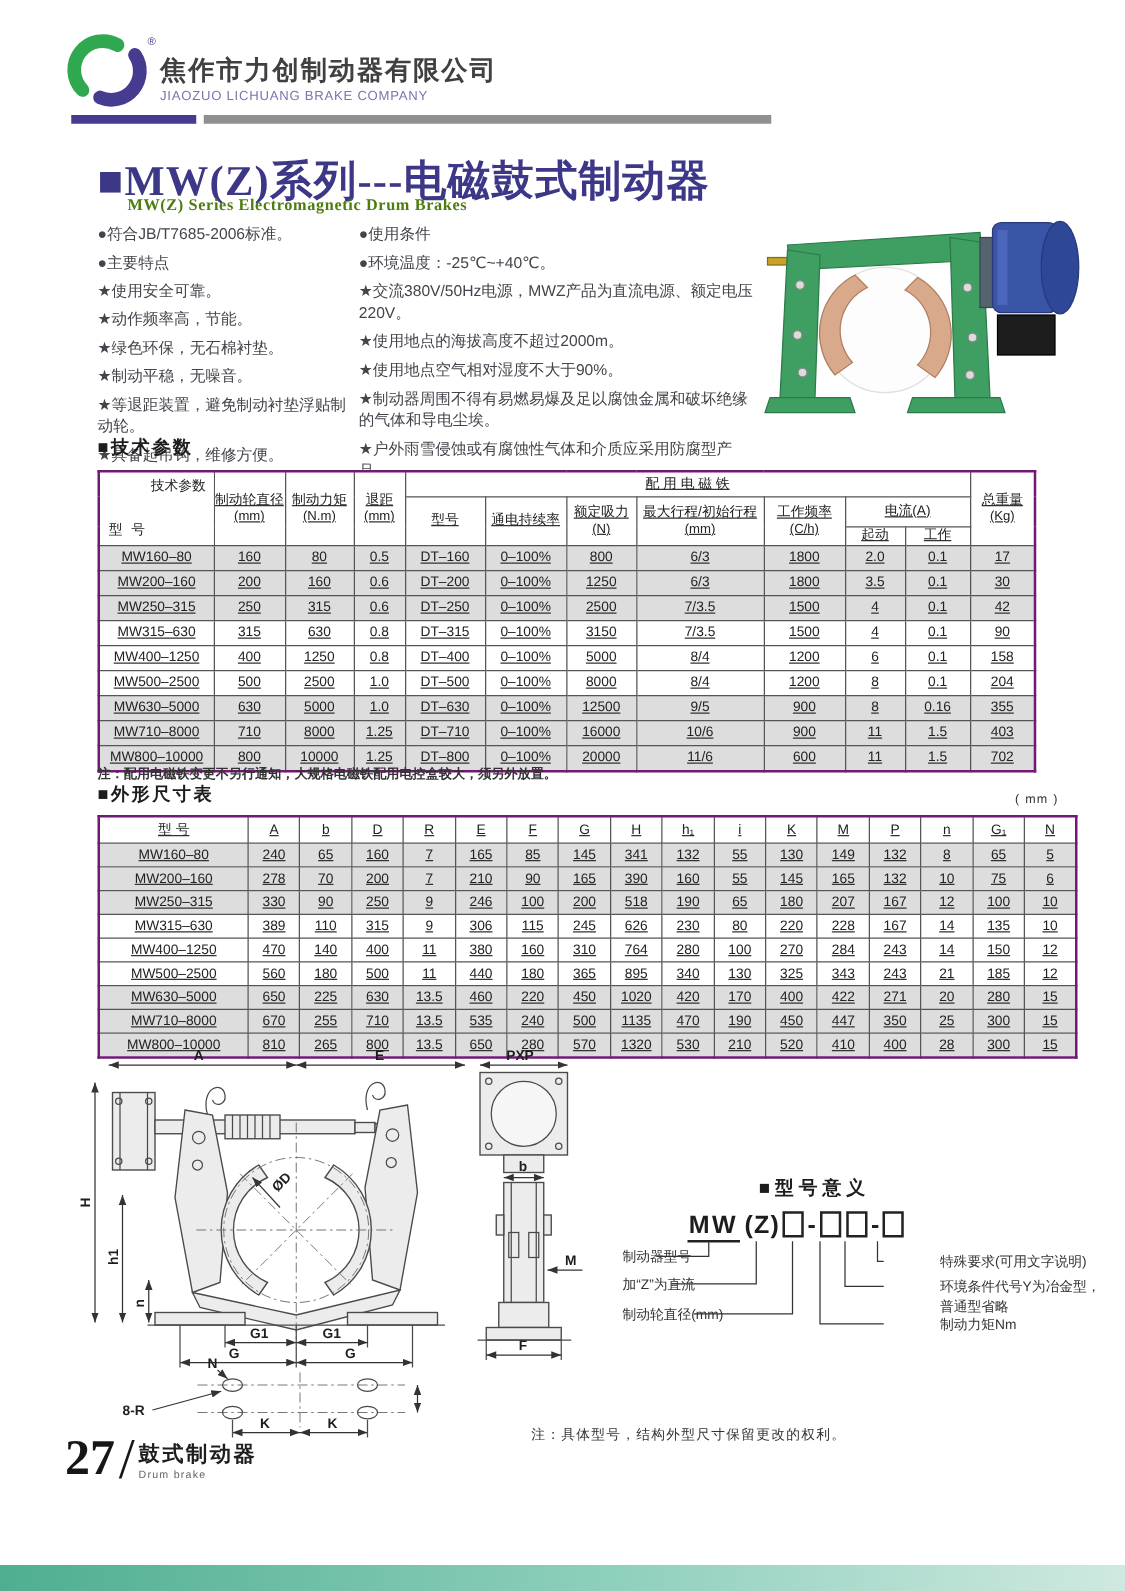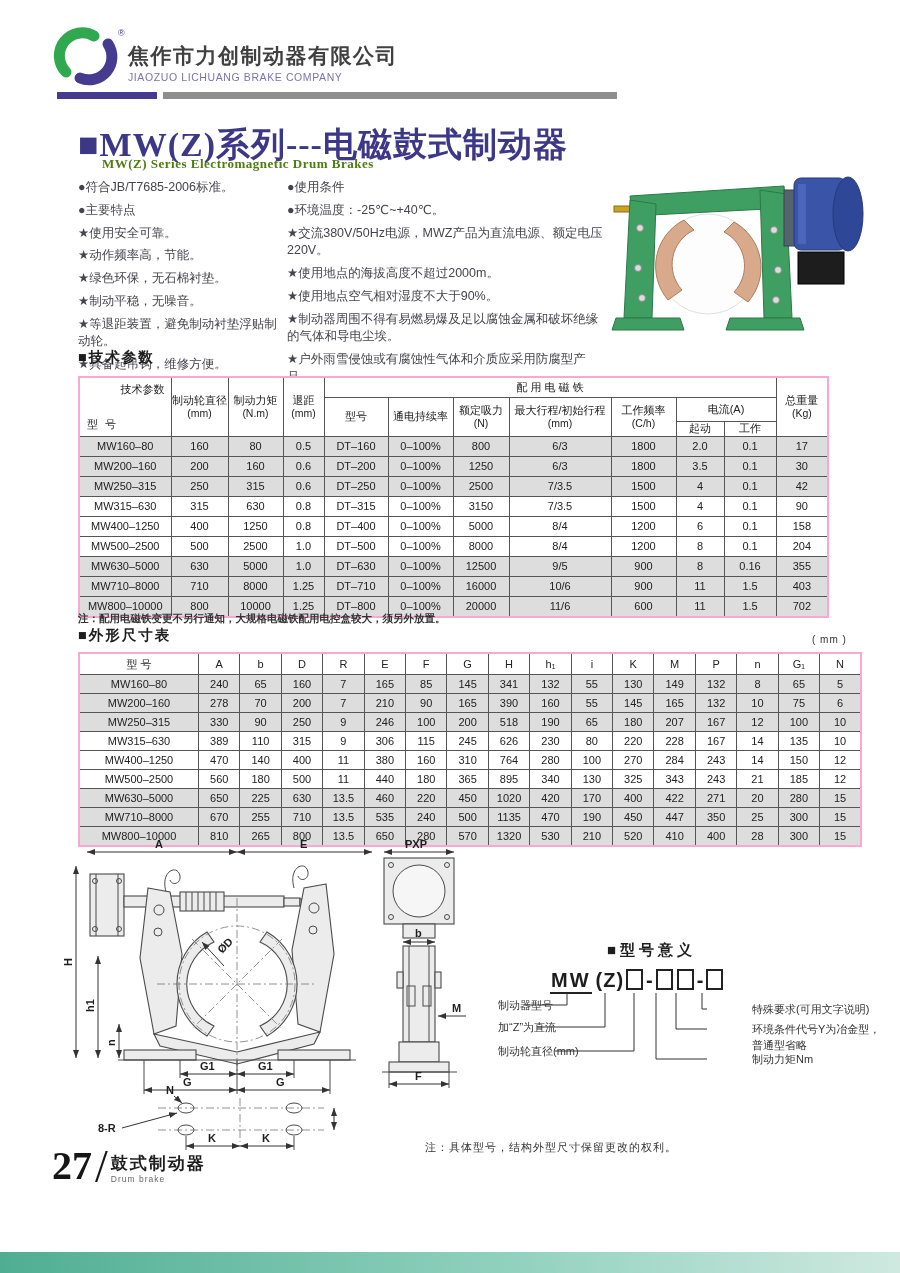--- a/index.html
+++ b/index.html
@@ -23,21 +23,21 @@
   .feat-col{font-size:12.5px;color:#44444c;line-height:1.42;}
   .feat{margin-bottom:5px;}
 
   
   .section-title{font-size:14.5px;font-weight:bold;color:#1d1d1d;letter-spacing:2px;}
   .unit-note{font-size:10px;color:#333;letter-spacing:1px;}
   .small-note{font-size:10.5px;color:#333;font-weight:bold;}
 
   
   table{border-collapse:collapse;table-layout:fixed;background:#fff;}
-  .dtable{border:2px solid #f9a8d4;}
+  .dtable{border:2px solid #701a75;text-decoration:underline;}
   .dtable th,.dtable td{border:1px solid #555;text-align:center;vertical-align:middle;
       font-size:11px;font-weight:normal;color:#222;padding:0;overflow:hidden;}
   .dtable thead th{background:#fff;line-height:1.15;}
   .dtable tbody td{height:19px;}
   #dims-table tbody td{height:18px;}
   #dims-table thead th{height:20px;}
   tr.stripe td{background:#dddddd;}
   .hu{font-size:10.5px;}
   .diag{position:relative;background:
      linear-gradient(to bottom right,transparent calc(50% - 0.7px),#555 calc(50% - 0.7px),

